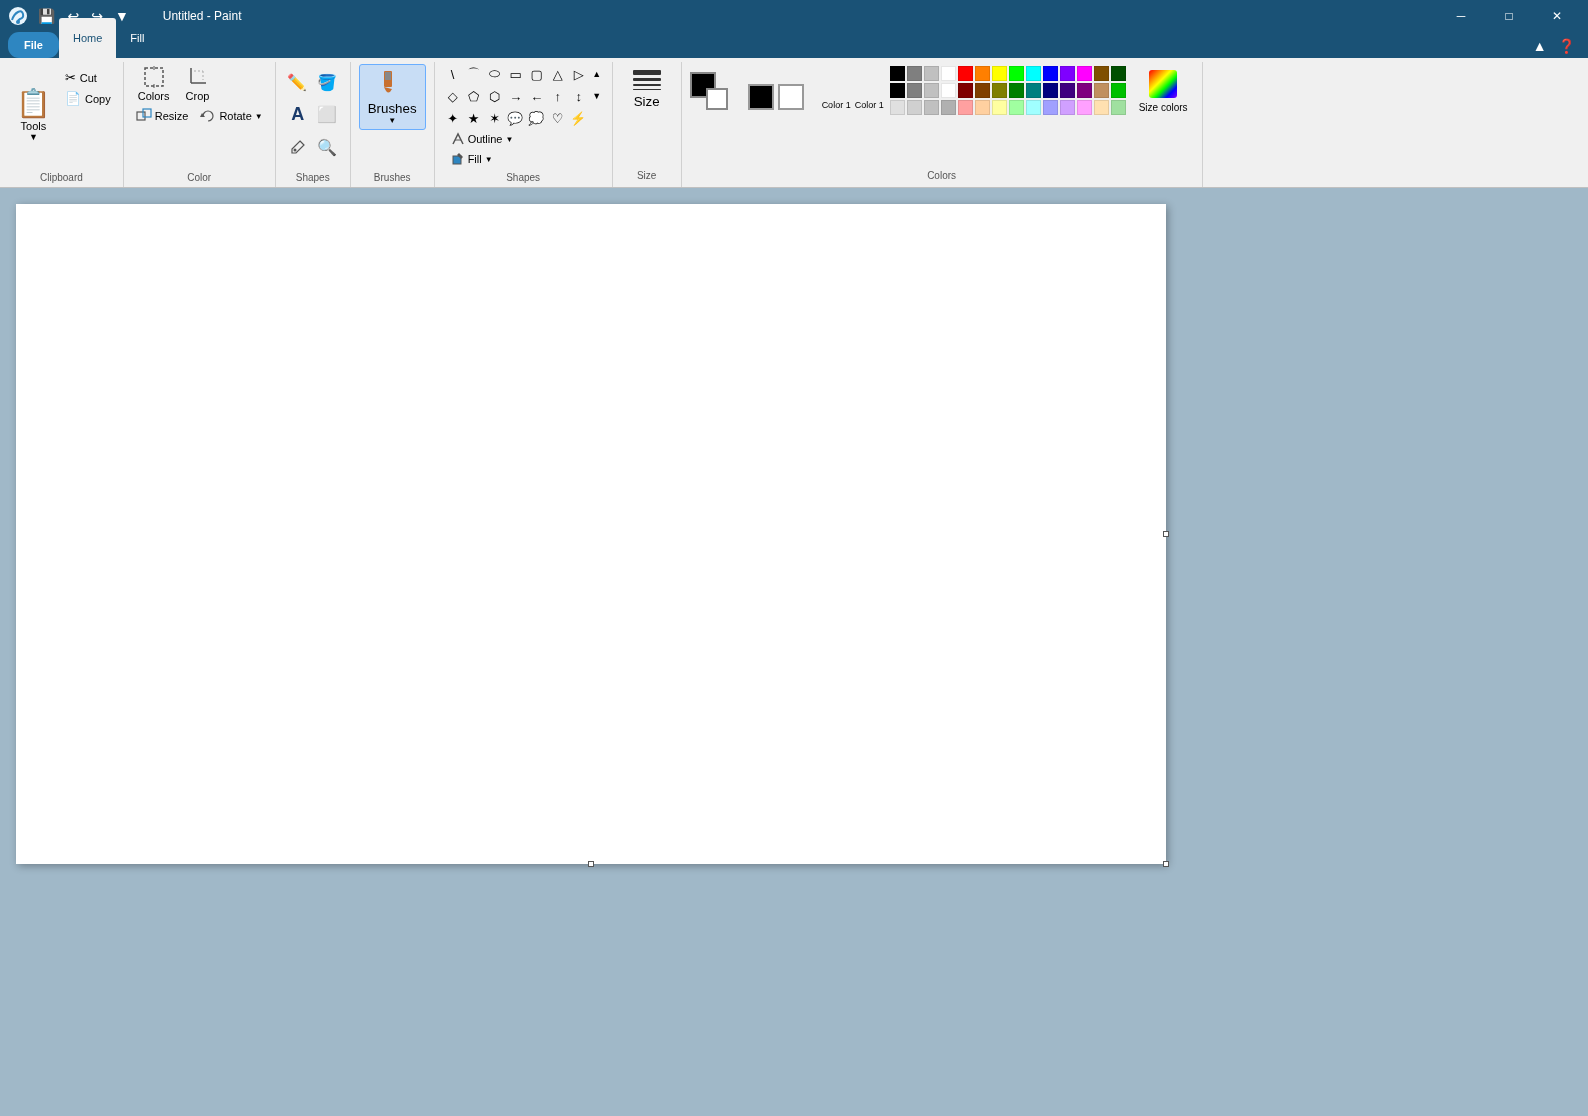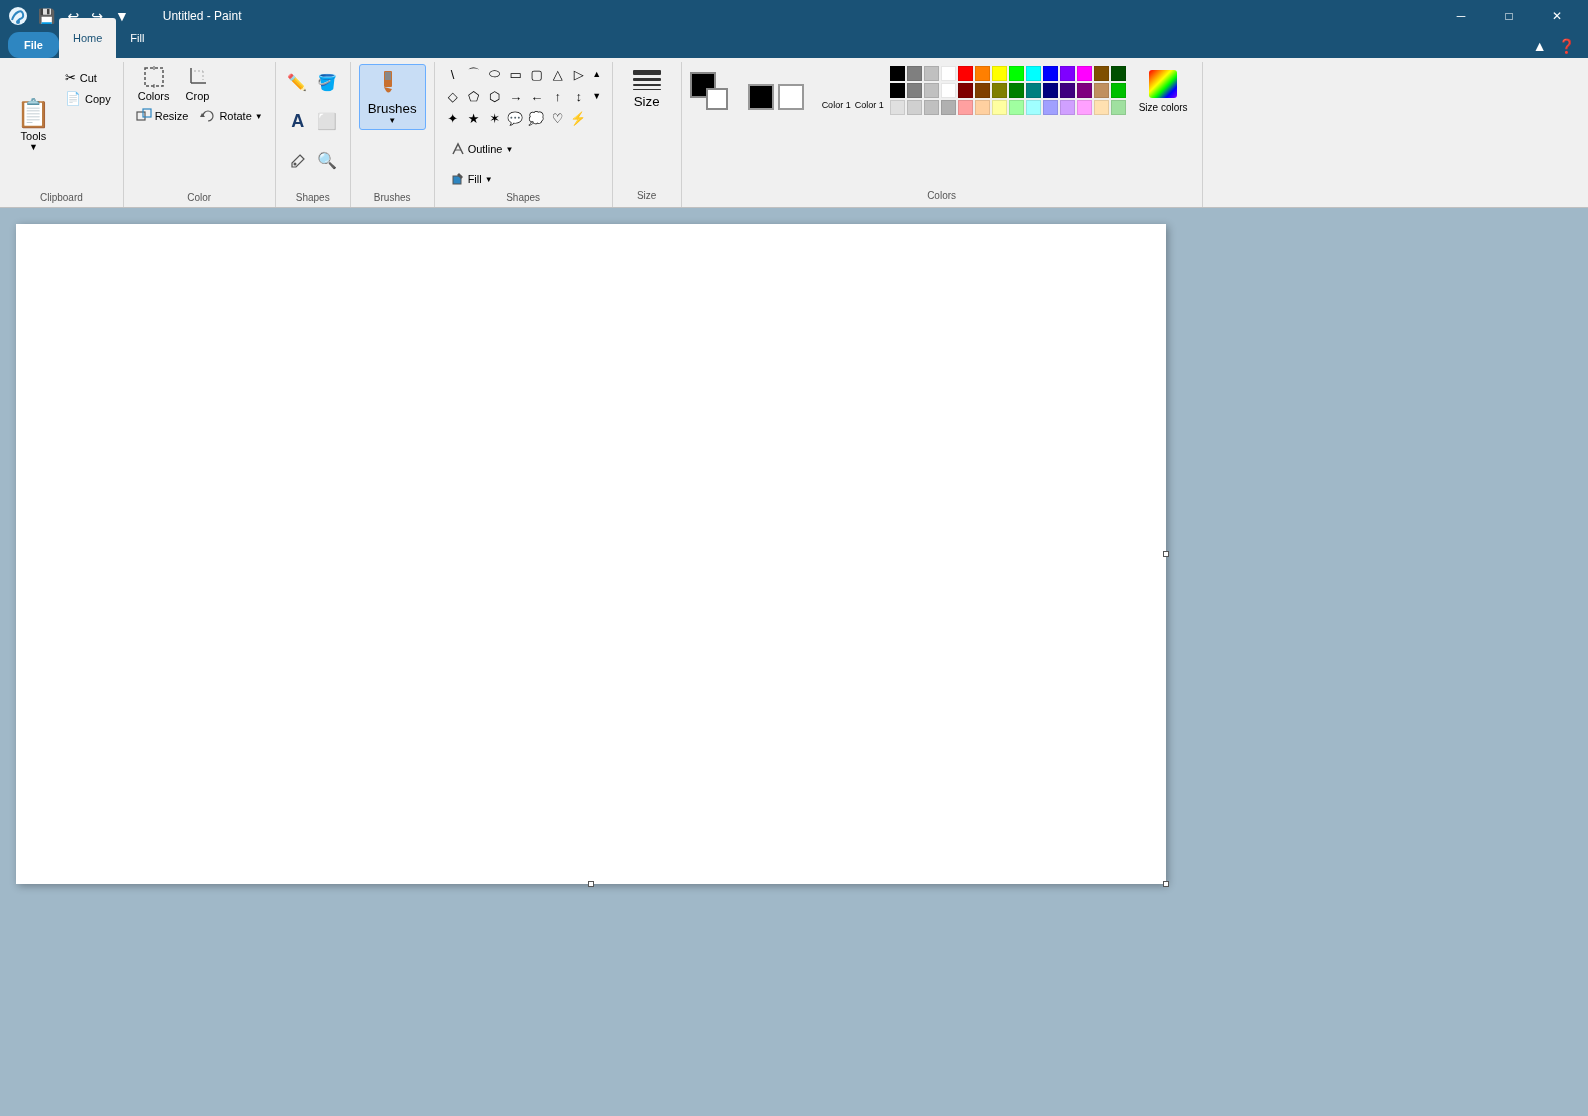--- a/index.html
+++ b/index.html
@@ -281,21 +281,20 @@
     .of-btn {
       display: flex;
       align-items: center;
       gap: 3px;
       padding: 2px 4px;
       cursor: pointer;
       border: none;
       background: none;
       font-size: 11px;
       white-space: nowrap;
-      margin-top: 10px;
     }
 
     
     .size-group {
       padding: 4px 12px;
     }
     .size-btn {
       display: flex;
       flex-direction: column;
       align-items: center;

